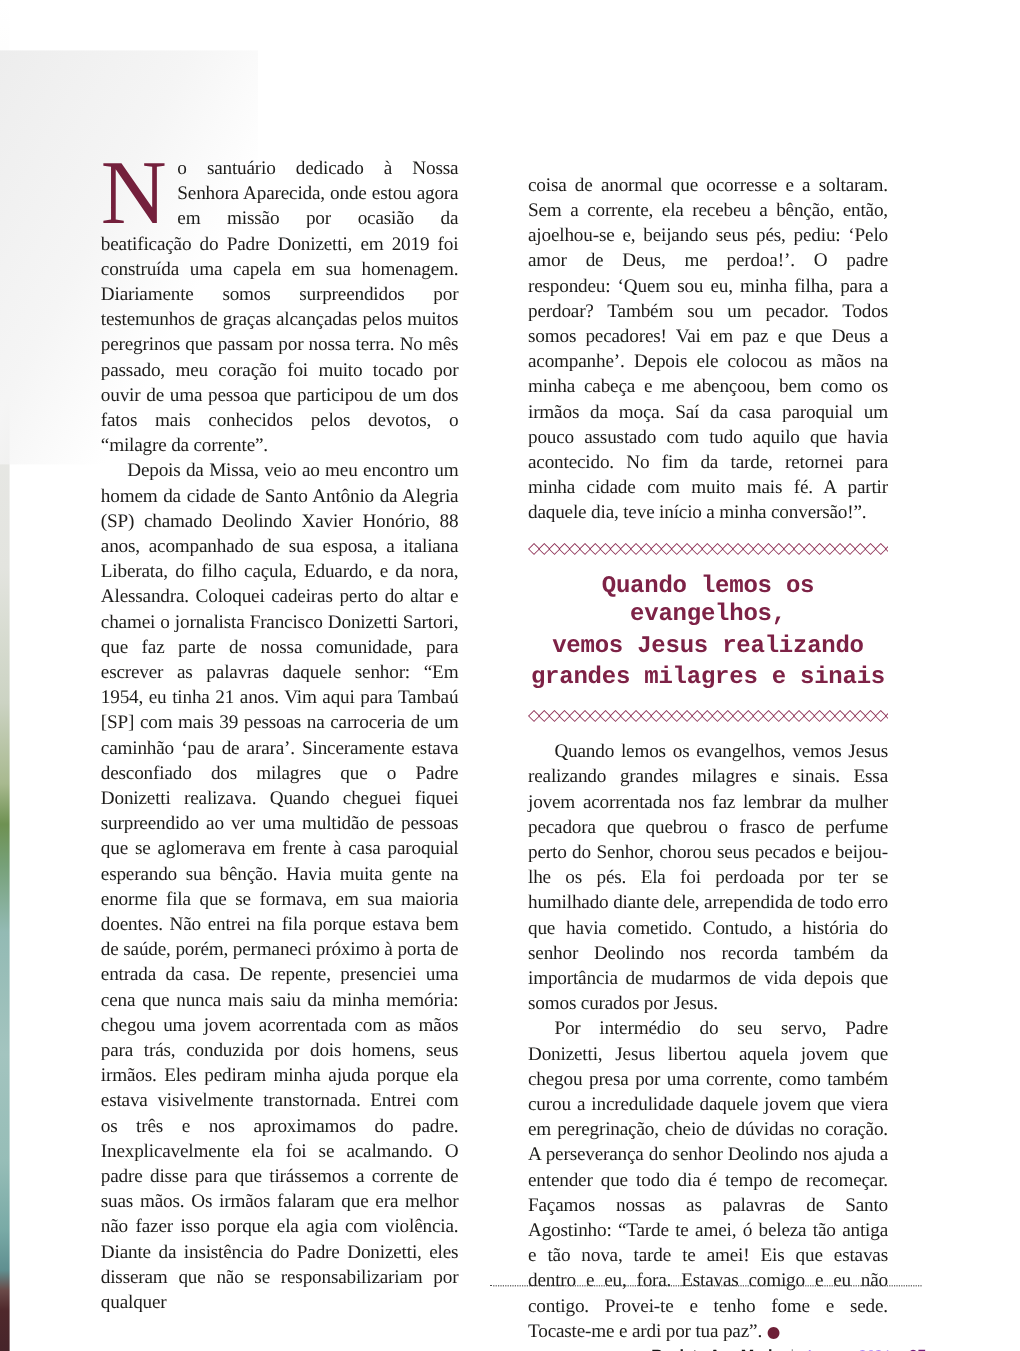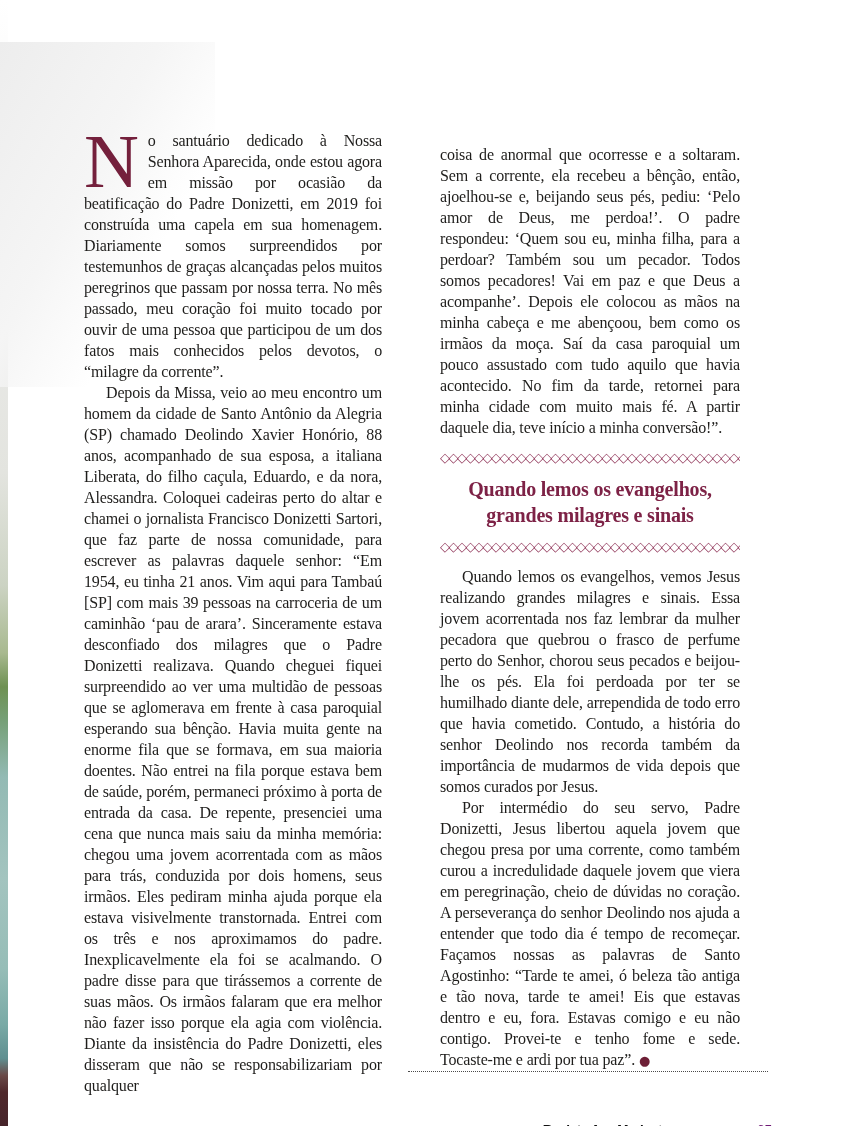--- a/index.html
+++ b/index.html
@@ -34,21 +34,21 @@
   .dropcap{
     float:left;font-size:76px;line-height:58px;height:60px;
     padding:2px 9px 0 0;color:#74203c;font-family:"Liberation Serif",serif;
   }
   .diamond-sep{
     color:#8d2f54;font-size:13px;line-height:13px;letter-spacing:-1.5px;
     white-space:nowrap;overflow:hidden;width:100%;margin:13px 0 13px;
     font-family:"DejaVu Sans",sans-serif;
   }
   .pull-quote{
-    text-align:center;color:#7d2246;font-family:Liberation Serif, serif;
+    text-align:center;color:#7d2246;font-family:Liberation Mono, monospace;
     font-weight:700;font-size:20px;line-height:24px;letter-spacing:-0.2px;
     text-indent:0;margin:2px 0;
   }
   .end-mark{color:#6d1f36;font-size:13px;font-family:"DejaVu Sans",sans-serif;}
   .footer-rule{
     position:absolute;left:408px;top:1071px;width:360px;height:0;
     border-top:1.5px dotted #4a4a4a;
   }
   .footer{
     position:absolute;top:1083px;right:78px;display:flex;align-items:baseline;
@@ -78,20 +78,21 @@
     <p>Depois da Missa, veio ao meu encontro um homem da cidade de Santo Antônio da Alegria (SP) chamado Deolindo Xavier Honório, 88 anos, acompanhado de sua esposa, a italiana Liberata, do filho caçula, Eduardo, e da nora, Alessandra. Coloquei cadeiras perto do altar e chamei o jornalista Francisco Donizetti Sartori, que faz parte de nossa comunidade, para escrever as palavras daquele senhor: “Em 1954, eu tinha 21 anos. Vim aqui para Tambaú [SP] com mais 39 pessoas na carroceria de um caminhão ‘pau de arara’. Sinceramente estava desconfiado dos milagres que o Padre Donizetti realizava. Quando cheguei fiquei surpreendido ao ver uma multidão de pessoas que se aglomerava em frente à casa paroquial esperando sua bênção. Havia muita gente na enorme fila que se formava, em sua maioria doentes. Não entrei na fila porque estava bem de saúde, porém, permaneci próximo à porta de entrada da casa. De repente, presenciei uma cena que nunca mais saiu da minha memória: chegou uma jovem acorrentada com as mãos para trás, conduzida por dois homens, seus irmãos. Eles pediram minha ajuda porque ela estava visivelmente transtornada. Entrei com os três e nos aproximamos do padre. Inexplicavelmente ela foi se acalmando. O padre disse para que tirássemos a corrente de suas mãos. Os irmãos falaram que era melhor não fazer isso porque ela agia com violência. Diante da insistência do Padre Donizetti, eles disseram que não se responsabilizariam por qualquer</p>
   </div>
 
   <div class="col col2">
     <p class="no-indent">coisa de anormal que ocorresse e a soltaram. Sem a corrente, ela recebeu a bênção, então, ajoelhou-se e, beijando seus pés, pediu: ‘Pelo amor de Deus, me perdoa!’. O padre respondeu: ‘Quem sou eu, minha filha, para a perdoar? Também sou um pecador. Todos somos pecadores! Vai em paz e que Deus a acompanhe’. Depois ele colocou as mãos na minha cabeça e me abençoou, bem como os irmãos da moça. Saí da casa paroquial um pouco assustado com tudo aquilo que havia acontecido. No fim da tarde, retornei para minha cidade com muito mais fé. A partir daquele dia, teve início a minha conversão!”.</p>
 
     <div class="diamond-sep">◇◇◇◇◇◇◇◇◇◇◇◇◇◇◇◇◇◇◇◇◇◇◇◇◇◇◇◇◇◇◇◇◇◇◇◇◇◇◇◇</div>
 
     <div>
       <div class="pull-quote">Quando lemos os evangelhos,</div>
+      <div class="pull-quote">vemos Jesus realizando</div>
       <div class="pull-quote">grandes milagres e sinais</div>
     </div>
 
     <div class="diamond-sep">◇◇◇◇◇◇◇◇◇◇◇◇◇◇◇◇◇◇◇◇◇◇◇◇◇◇◇◇◇◇◇◇◇◇◇◇◇◇◇◇</div>
 
     <p>Quando lemos os evangelhos, vemos Jesus realizando grandes milagres e sinais. Essa jovem acorrentada nos faz lembrar da mulher pecadora que quebrou o frasco de perfume perto do Senhor, chorou seus pecados e beijou-lhe os pés. Ela foi perdoada por ter se humilhado diante dele, arrependida de todo erro que havia cometido. Contudo, a história do senhor Deolindo nos recorda também da importância de mudarmos de vida depois que somos curados por Jesus.</p>
     <p><span>Por intermédio do seu servo, Padre Donizetti, Jesus libertou aquela jovem que chegou presa por uma corrente, como também curou a incredulidade daquele jovem que viera em peregrinação, cheio de dúvidas no coração. A perseverança do senhor Deolindo nos ajuda a entender que todo dia é tempo de recomeçar. Façamos nossas as palavras de Santo Agostinho: “Tarde te amei, ó beleza tão antiga e tão nova, tarde te amei! Eis que estavas dentro e eu, fora. Estavas comigo e eu não contigo. Provei-te e tenho fome e sede. Tocaste-me e ardi por tua paz”.</span> <span class="end-mark">●</span></p>
   </div>
 
   <div class="footer-rule"></div>

